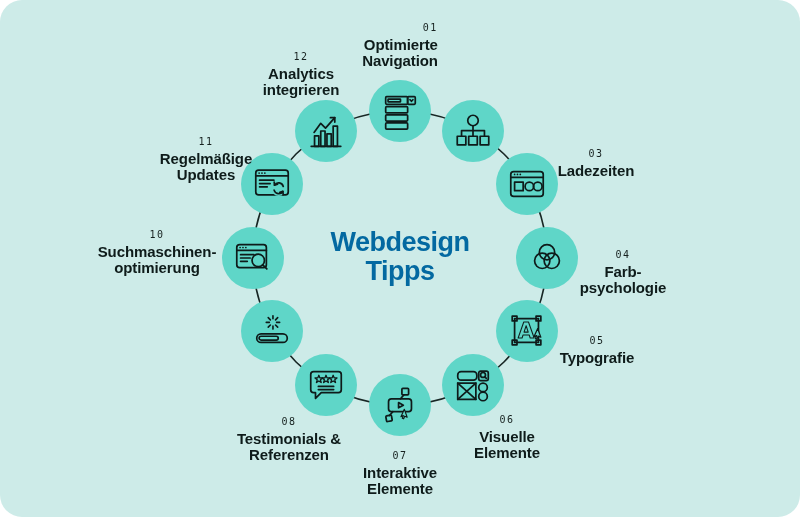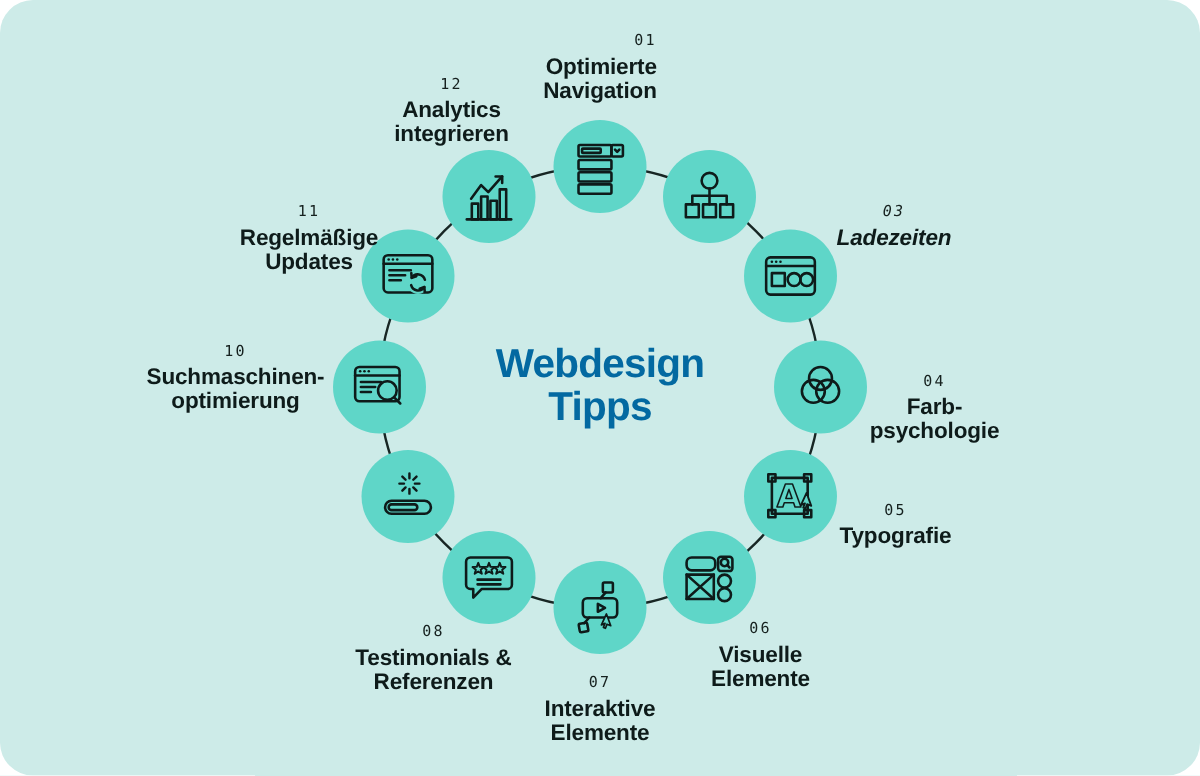--- a/index.html
+++ b/index.html
@@ -15,21 +15,21 @@
               margin-bottom:4px;color:#16211f;}
   .label .txt{font-size:15px;line-height:16px;font-weight:600;letter-spacing:-0.1px;white-space:pre-line;}
   .center{position:absolute;left:400px;top:228px;transform:translateX(-50%);text-align:center;
           font-size:27px;line-height:29px;font-weight:600;letter-spacing:-0.5px;color:#0369a1;white-space:pre-line;}
   
   .n01{left:369px;top:80px;}  .n02{left:442px;top:100px;} .n03{left:496px;top:153px;}
   .n04{left:516px;top:227px;} .n05{left:496px;top:300px;} .n06{left:442px;top:354px;}
   .n07{left:369px;top:374px;} .n08{left:295px;top:354px;} .n09{left:241px;top:300px;}
   .n10{left:222px;top:227px;} .n11{left:241px;top:153px;} .n12{left:295px;top:100px;}
   
-  .l01{left:400px;top:22px;text-align:right;}  .l02{left:535px;top:48px;}  .l03{left:596px;top:136px;font-style:italic;}
+  .l01{left:400px;top:22px;text-align:right;}  .l02{left:535px;top:48px;}  .l03{left:596px;top:148px;}
   .l04{left:623px;top:229px;margin-top:20px;} .l05{left:597px;top:335px;} .l06{left:507px;top:414px;}
   .l07{left:400px;top:450px;} .l08{left:289px;top:416px;} .l09{left:202px;top:334px;}
   .l10{left:157px;top:229px;} .l11{left:193px;top:136px;margin-left:13px;} .l12{left:273px;top:51px;margin-left:28px;}
 </style>
 </head>
 <body>
 
 <div class="card" style="--bg: #cdebe8; --teal: #5fd6c8; --ink: #0e1b1a;">
 
   <svg class="ring" width="800" height="517">

